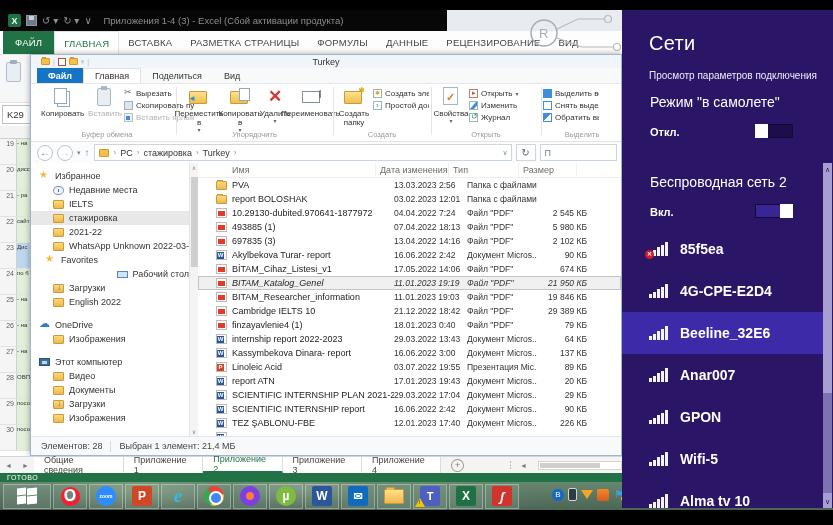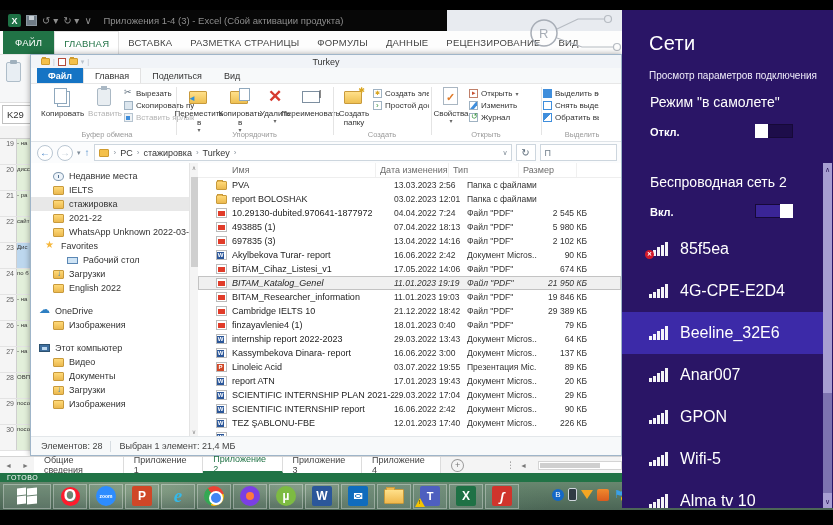--- a/index.html
+++ b/index.html
@@ -219,21 +219,21 @@
   #np-wl-state{position:absolute;left:28px;top:196px;font-size:11px;font-weight:bold;}
   .toggle{position:absolute;width:38px;height:14px;background:#1d0d4a;border:1px solid #160938;}
   .toggle .fill{position:absolute;left:0;top:0;height:100%;background:#3a2596;}
   .toggle .knob{position:absolute;top:-1px;width:13px;height:14px;background:#fff;}
   #np-list{position:absolute;left:0;top:218px;width:201px;}
   .netitem{position:relative;height:42px;display:flex;align-items:center;gap:12px;padding-left:27px;}
   .netitem.sel{background:#3c2aa8;}
   .wifi{position:relative;width:19px;height:14px;flex:0 0 19px;}
   .wifi i{position:absolute;bottom:0;width:3px;background:#fff;opacity:.95;}
   .wifi .err{position:absolute;left:-4px;bottom:-3px;width:9px;height:9px;background:#d11a2b;border-radius:50%;color:#fff;font-size:6px;line-height:9px;text-align:center;font-weight:bold;opacity:1;}
-  .netname{font-size:16px;font-weight:400;}
+  .netname{font-size:14px;font-weight:700;}
   #np-scroll{position:absolute;right:1px;top:153px;width:9px;height:345px;background:#a79ed2;}
   #np-scroll .sa{position:absolute;left:0;width:100%;height:13px;text-align:center;font-size:7px;color:#241056;line-height:13px;}
   #np-scroll .thumb{position:absolute;left:0;width:100%;top:230px;height:100px;background:#7d73b0;}
 
   
   svg text{font-family:"Liberation Sans",sans-serif;}
 </style>
 </head>
 <body>
 
@@ -496,20 +496,24 @@
         <span class="cdown">∨</span>
     </div>
     <span id="refreshbtn">↻</span>
     <div id="searchbox">
         <span>П</span>
       </div>
   </div>
 
   <div id="ex-main">
     <div id="navpane">
+        <div class="nitem" style="padding-left: 8px;">
+          <span class="nico star"></span>
+          <span>Избранное</span>
+        </div>
         <div class="nitem" style="padding-left: 22px;">
           <span class="nico clock"></span>
           <span>Недавние места</span>
         </div>
         <div class="nitem" style="padding-left: 22px;">
           <span class="nico folder"></span>
           <span>IELTS</span>
         </div>
         <div class="nitem hl" style="padding-left: 22px;">
           <span class="nico folder"></span>
@@ -520,21 +524,21 @@
           <span>2021-22</span>
         </div>
         <div class="nitem" style="padding-left: 22px;">
           <span class="nico folder"></span>
           <span>WhatsApp Unknown 2022-03-24 at 1</span>
         </div>
         <div class="nitem" style="padding-left: 14px;">
           <span class="nico star"></span>
           <span>Favorites</span>
         </div>
-        <div class="nitem" style="padding-left: 36px;">
+        <div class="nitem" style="padding-left: 36px; justify-content: flex-end;">
           <span class="nico desktop"></span>
           <span>Рабочий стол</span>
         </div>
         <div class="nitem" style="padding-left: 22px;">
           <span class="nico downloads"></span>
           <span>Загрузки</span>
         </div>
         <div class="nitem" style="padding-left: 22px;">
           <span class="nico folder"></span>
           <span>English 2022</span>

